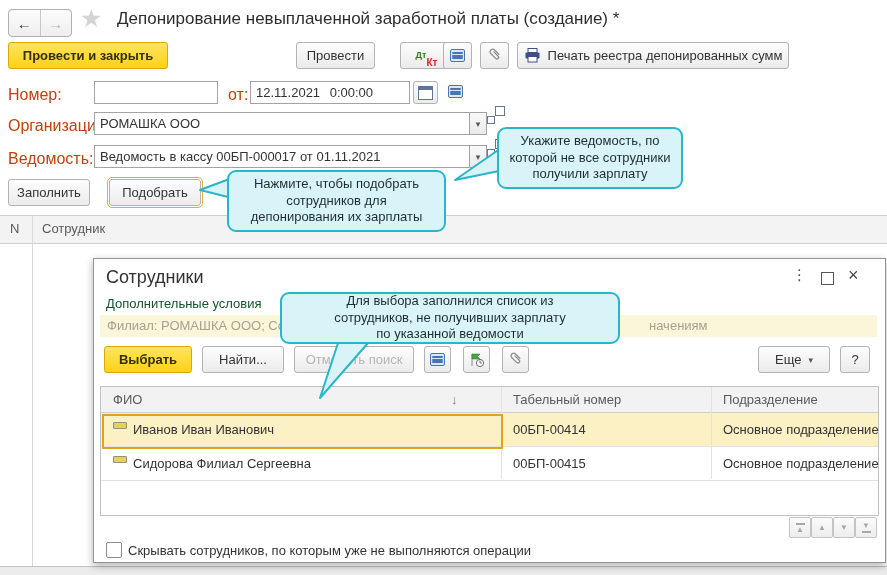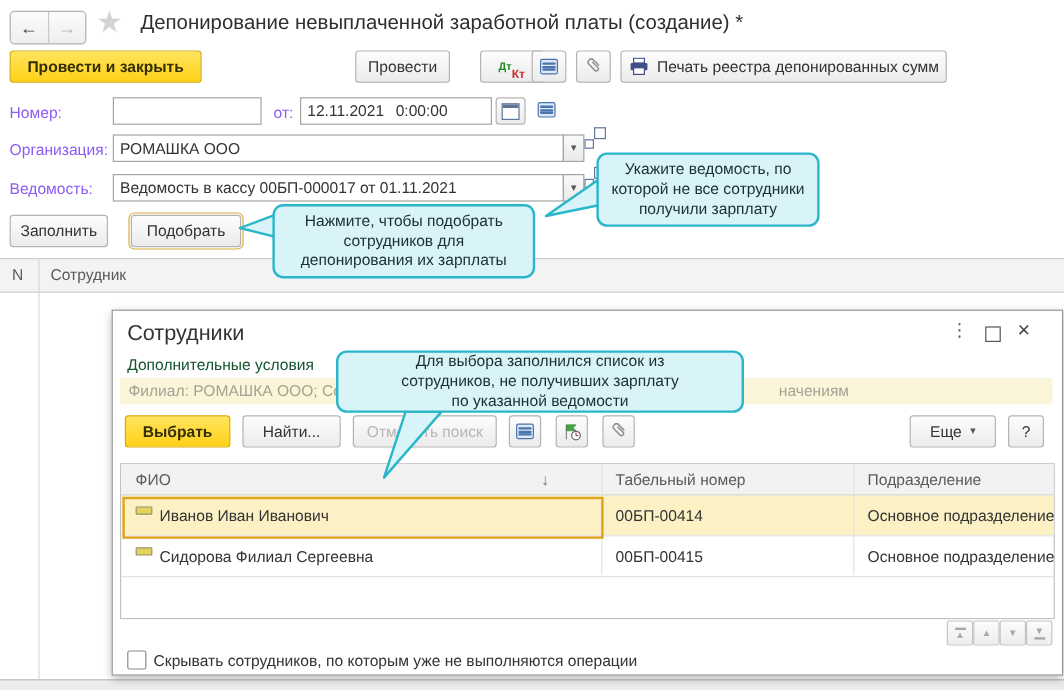--- a/index.html
+++ b/index.html
@@ -1,19 +1,19 @@
 <!DOCTYPE html>
 <html><head>
 <meta charset="utf-8">
 <style>
   html,body{margin:0;padding:0;background:#fff;}
   .app{position:relative;width:887px;height:575px;background:#fff;overflow:hidden;
        font-family:"Liberation Sans","DejaVu Sans",sans-serif;font-size:13px;color:#333;}
   .abs{position:absolute;box-sizing:border-box;}
-  .lbl{position:absolute;font-size:13px;color:#8b5cf6;white-space:nowrap;}
+  .lbl{position:absolute;font-size:16px;color:#c2410c;white-space:nowrap;}
 
   
   .btn{position:absolute;box-sizing:border-box;height:27px;border:1px solid #b3b3b3;border-radius:3px;
        background:linear-gradient(#fdfdfd,#ebebeb);font-family:inherit;font-size:13px;color:#333;
        display:flex;align-items:center;justify-content:center;gap:7px;padding:0 0;cursor:pointer;white-space:nowrap;}
   .btn.yellow{background:linear-gradient(#ffe45e,#ffd117);border-color:#d9ab00;font-weight:bold;color:#332f00;}
   .btn.disabled{color:#b6b6b6;}
   .btn.focus-gold{outline:1px solid #dcae3c;outline-offset:1px;}
   .iconbtn{padding:0;}
 

